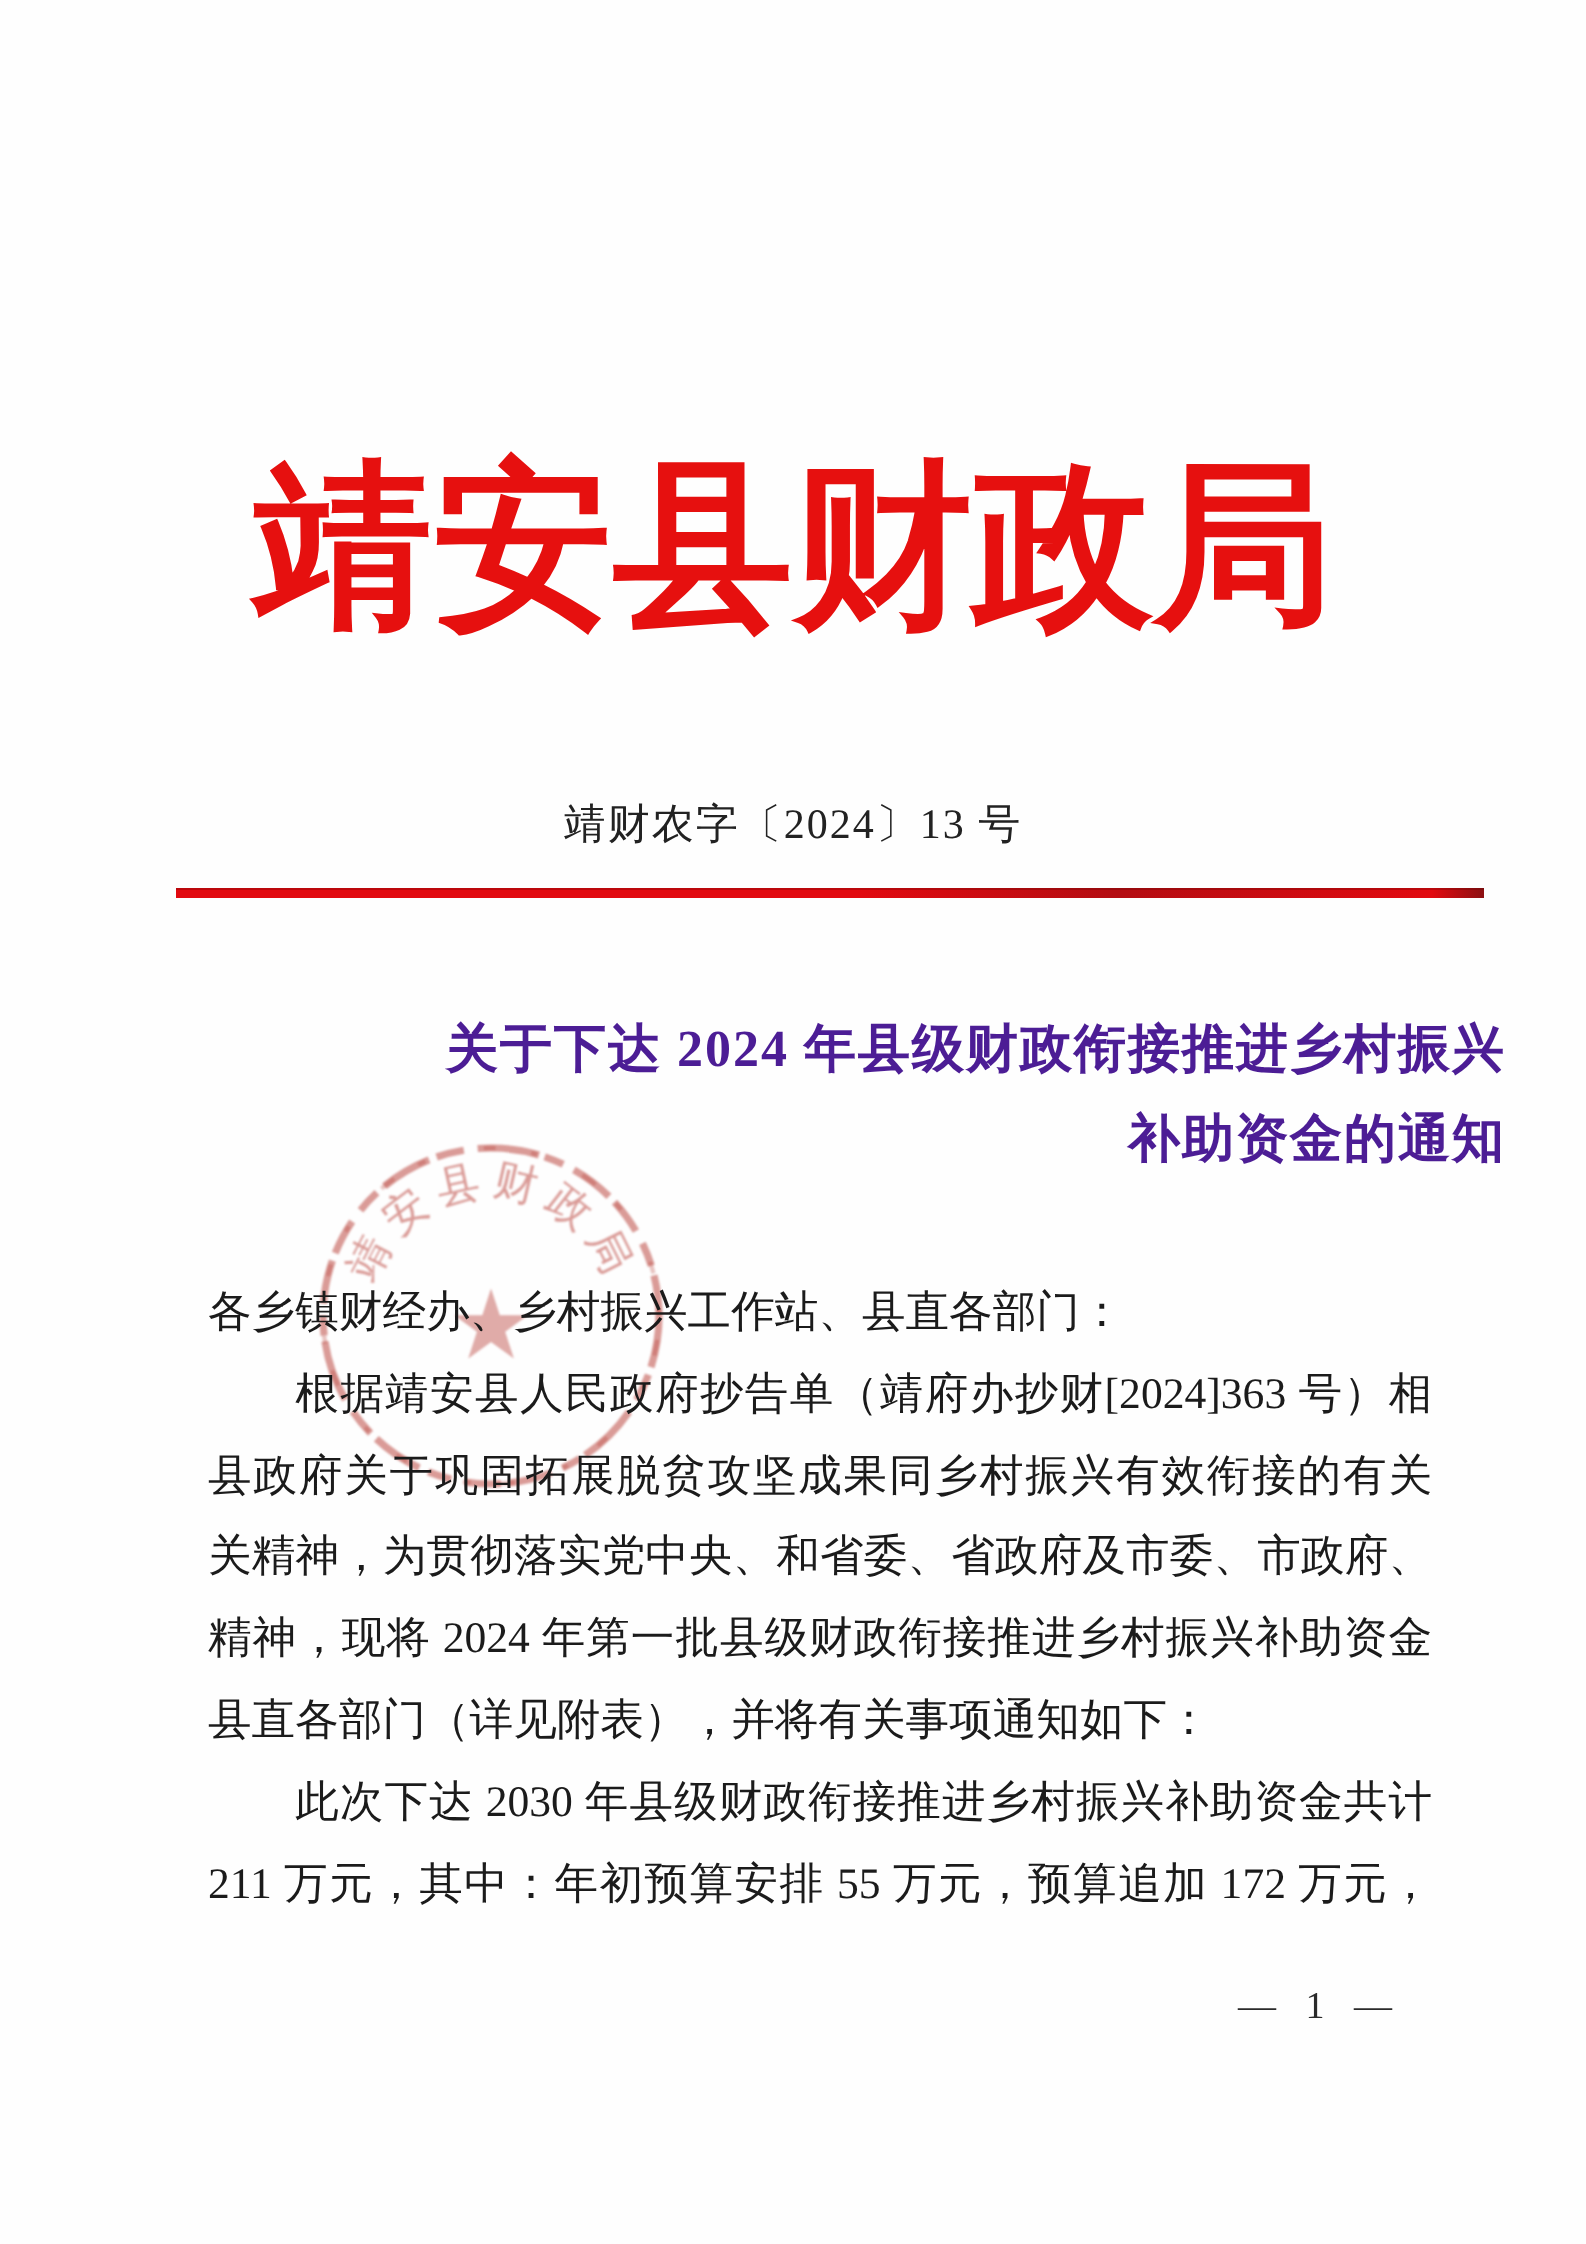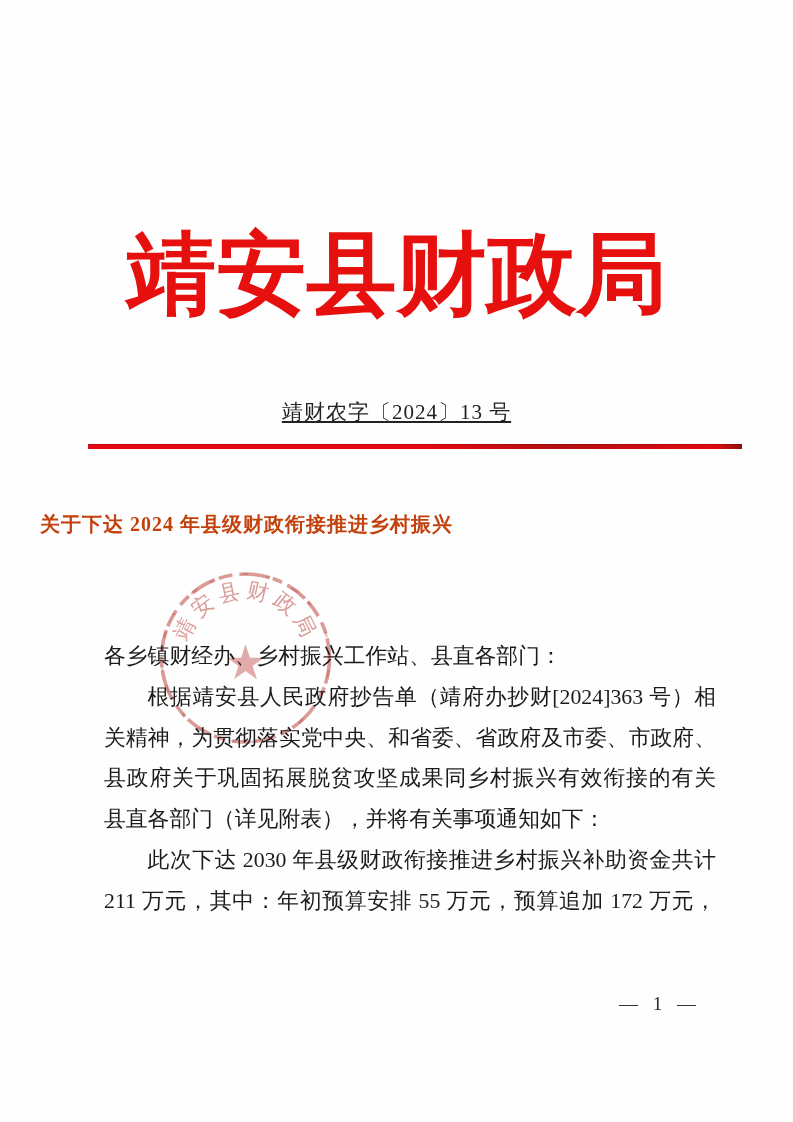--- a/index.html
+++ b/index.html
@@ -26,33 +26,32 @@
     color:var(--letterhead-red);
     letter-spacing:0px;
     white-space:nowrap;
   }
   .doc-number{
     position:absolute;left:0;top:398px;width:100%;
     text-align:center;
     font-size:21px;line-height:28px;
     color:#222222;
     letter-spacing:1px;
-    text-decoration:underline;
   }
   .red-rule{
     position:absolute;left:88px;top:444px;width:654px;height:5px;
     background:linear-gradient(to right,#e20a10 0%,#e20a10 52%,#b40d12 72%,#e20a10 96%,#8c1012 100%);
     box-shadow:inset 0 1px 0 rgba(70,0,0,0.25);
   }
   .notice-title{
     position:absolute;left:40px;top:502px;width:713px;
-    text-align:left;
-    font-size:20px;line-height:45px;
+    text-align:right;
+    font-size:26px;line-height:45px;
     font-weight:bold;
-    color:#c2410c;
+    color:#4c1d95;
     letter-spacing:1px;
   }
   .body-block{
     position:absolute;left:104px;top:636px;width:612px;
     font-size:21.8px;line-height:40.8px;
     color:var(--ink);
   }
   .body-line{min-height:40.8px;}
   .jl{text-align:justify;text-align-last:justify;}
   .ind{text-indent:2em;}
@@ -78,41 +77,43 @@
 <div class="page">
 
   <div class="letterhead">靖安县财政局</div>
 
   <div class="doc-number">靖财农字〔2024〕13 号</div>
 
   <div class="red-rule"></div>
 
   <div class="notice-title">
     <div>关于下达 2024 年县级财政衔接推进乡村振兴</div>
+    <div>补助资金的通知</div>
   </div>
 
   <div class="seal">
     <svg viewBox="0 0 185 185" xmlns="http://www.w3.org/2000/svg">
       <defs>
         <path id="sealArc" d="M 34.5 74.5 A 60 60 0 0 1 150.5 74.5" fill="none"></path>
       </defs>
       <circle cx="92.5" cy="90" r="84" fill="none" stroke="#b73a32" stroke-width="3.6" opacity="0.5" stroke-dasharray="26 4 14 7 31 3 10 6 22 4 18 7 12 5"></circle>
       <circle cx="92.5" cy="90" r="84" fill="none" stroke="#b73a32" stroke-width="2.2" opacity="0.3" stroke-dasharray="6 18 3 25 8 14 4 30" stroke-dashoffset="40"></circle>
       <text x="92.5" y="111" text-anchor="middle" font-size="48" fill="#b73a32" opacity="0.42">★</text>
       <text font-size="22" fill="#b73a32" opacity="0.5" letter-spacing="5">
         <textPath href="#sealArc" startOffset="0" textLength="158" lengthAdjust="spacingAndGlyphs">靖安县财政局</textPath>
       </text>
     </svg>
   </div>
 
   <div class="body-block">
     <div class="body-line">各乡镇财经办、乡村振兴工作站、县直各部门：</div>
     <div class="body-line jl ind">根据靖安县人民政府抄告单（靖府办抄财[2024]363 号）相</div>
+    <div class="body-line jl">县政府关于巩固拓展脱贫攻坚成果同乡村振兴有效衔接的有关</div>
     <div class="body-line jl">关精神，为贯彻落实党中央、和省委、省政府及市委、市政府、</div>
-    <div class="body-line jl">县政府关于巩固拓展脱贫攻坚成果同乡村振兴有效衔接的有关</div>
+    <div class="body-line jl">精神，现将 2024 年第一批县级财政衔接推进乡村振兴补助资金</div>
     <div class="body-line">县直各部门（详见附表），并将有关事项通知如下：</div>
     <div class="body-line jl ind">此次下达 2030 年县级财政衔接推进乡村振兴补助资金共计</div>
     <div class="body-line jl">211 万元，其中：年初预算安排 55 万元，预算追加 172 万元，</div>
   </div>
 
   <div class="page-number">— 1 —</div>
 
 </div>
 
 </body></html>

